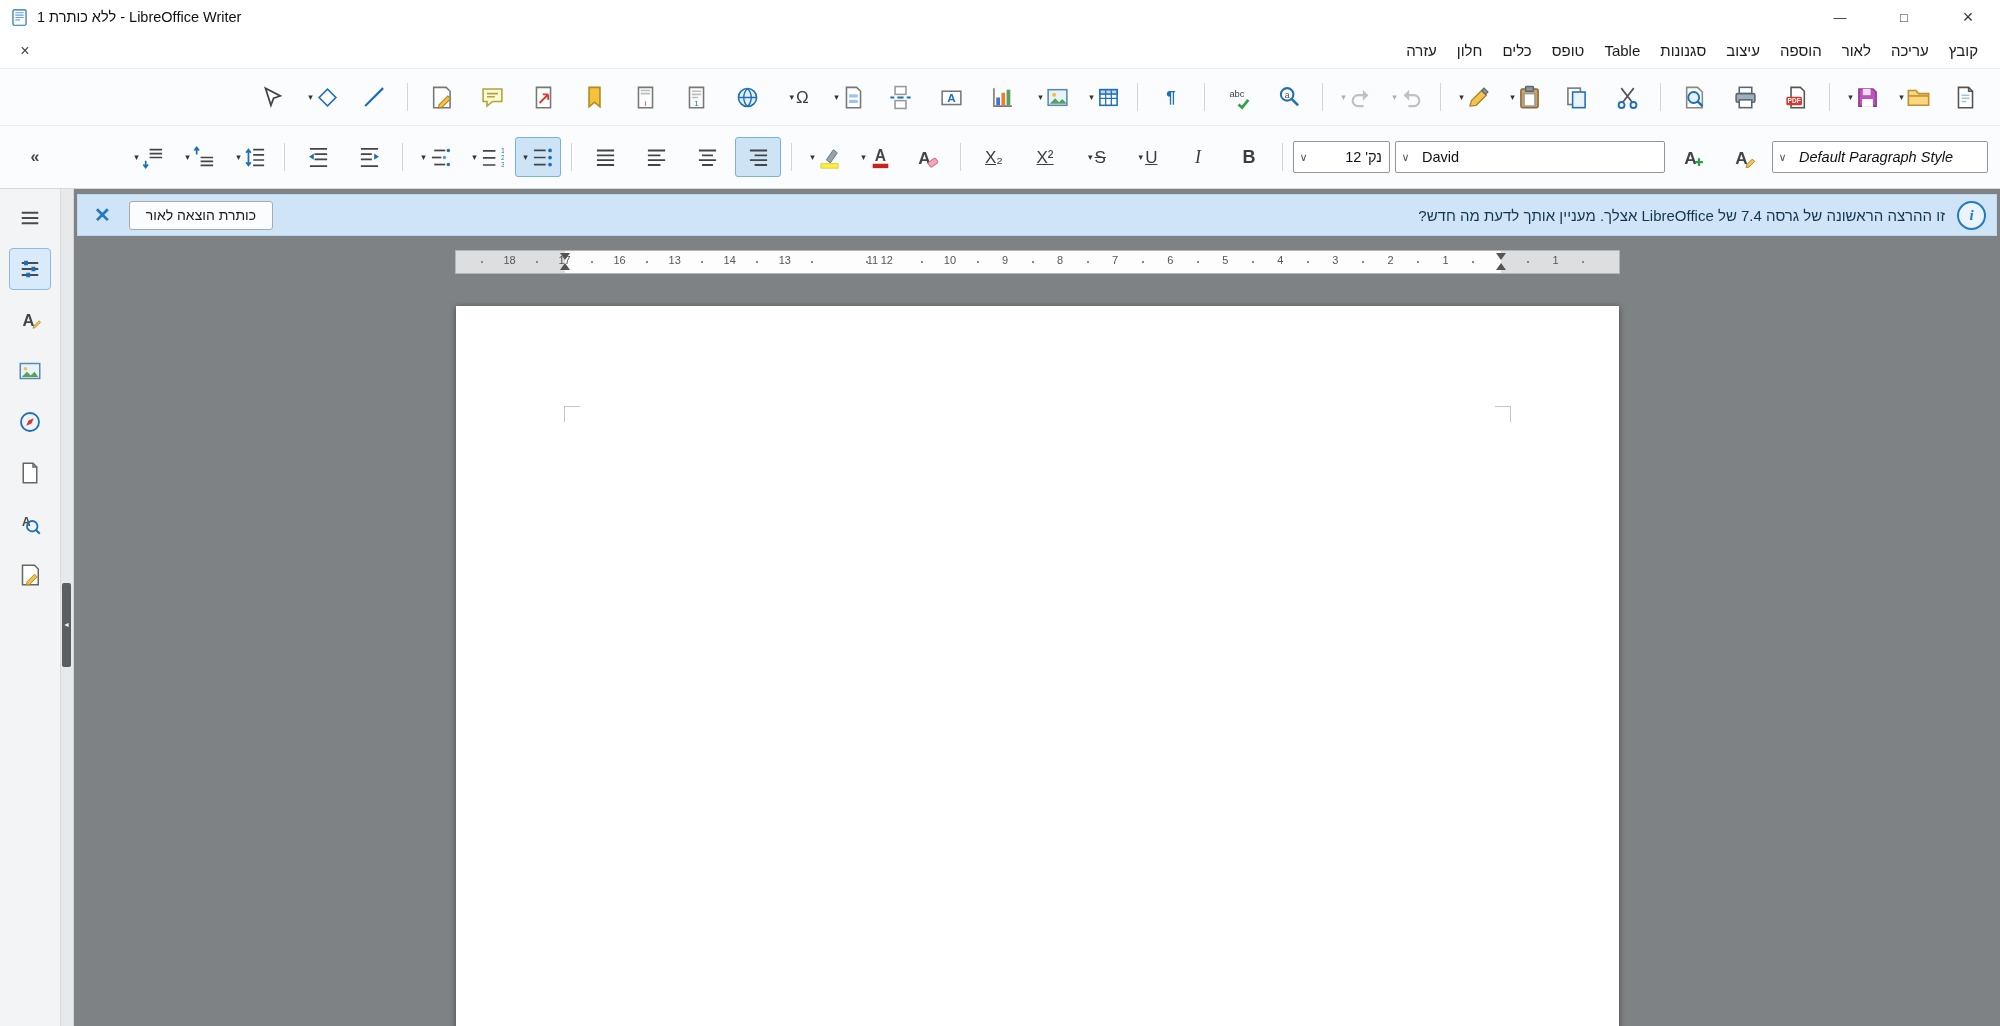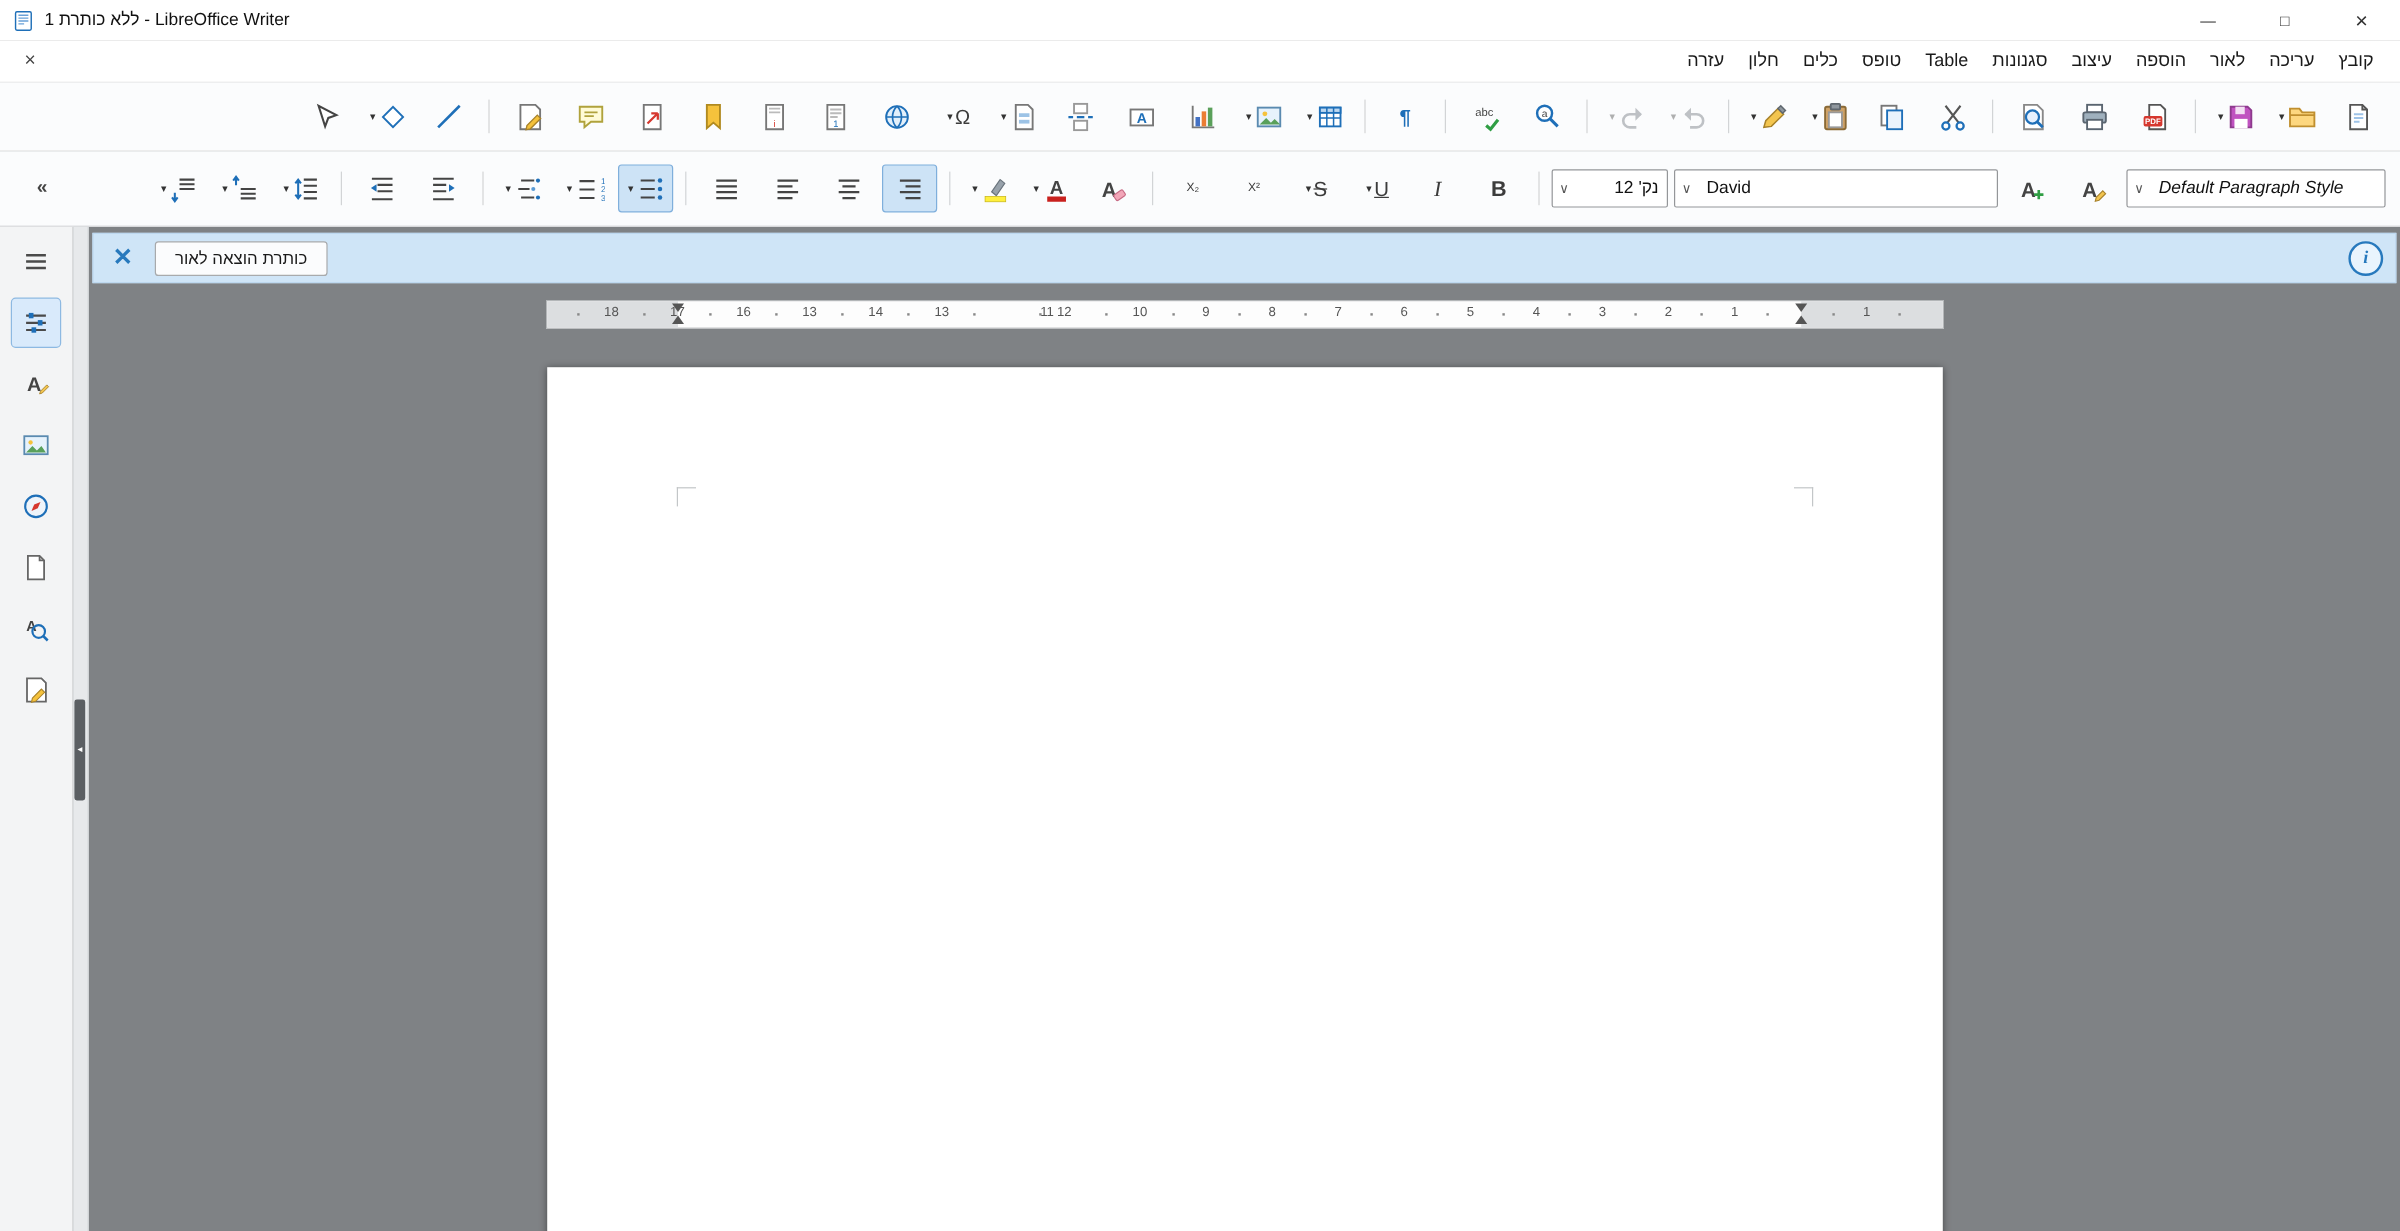--- a/index.html
+++ b/index.html
@@ -29,21 +29,21 @@
   .tbtn.active{background:#cde3f6;border-color:#7fafdc;}
   .tbtn.disabled{opacity:.38;filter:grayscale(.9);}
   .push-end{margin-right:auto;}
   .dd{font-size:9px;color:#333;padding:0 2px;}
   .tsep{width:1px;height:28px;background:#d2d4d6;margin:0 5px;flex:none;}
   .glyph{font-size:16px;color:#3c3c3c;line-height:1;}
   .icon-bold{font-weight:700;font-size:18px;}
   .icon-italic{font-style:italic;font-family:"Liberation Serif",serif;font-size:18px;}
   .icon-underline{text-decoration:underline;font-size:17px;}
   .icon-strikethrough{text-decoration:line-through;font-size:17px;}
-  .icon-superscript,.icon-subscript{font-size:10px;}
+  .icon-superscript,.icon-subscript{font-size:17px;text-decoration:underline;}
   .icon-formatting-marks{color:#1e6fb8;font-weight:700;font-size:17px;}
   .icon-special-character{font-size:17px;}
   .icon-overflow{font-weight:700;color:#444;}
 
   .combo{height:30px;background:#fff;border:1px solid #949699;border-radius:2px;display:flex;align-items:center;}
   .combo input{flex:1;min-width:0;border:none;outline:none;font-size:14.5px;padding:0 7px;background:transparent;
                font-family:inherit;color:#111;}
   .combo-arrow{width:19px;text-align:center;font-size:11px;color:#555;}
 
   
@@ -562,20 +562,21 @@
     <div class="splitter">
       <div class="splitter-grab">
         <span class="splitter-arrow">◂</span>
       </div>
     </div>
 
     <div class="content">
 
       <div class="infobar" dir="rtl">
         <span class="infobar-icon">i</span>
+        <span class="infobar-msg" dir="rtl">זו ההרצה הראשונה של גרסה 7.4 של LibreOffice אצלך. מעניין אותך לדעת מה חדש?</span>
         <span class="infobar-spacer"></span>
         <span class="release-btn">כותרת הוצאה לאור</span>
         <span class="infobar-close">✕</span>
       </div>
 
       <div class="ruler-row">
         <div class="ruler" id="ruler">
             <div class="rmargin" style="left: 0px; width: 109px;"></div>
             <div class="rmargin" style="left: 1045px; width: 118px;"></div>
             <span class="rdot" style="left: 26.5px;"></span>

